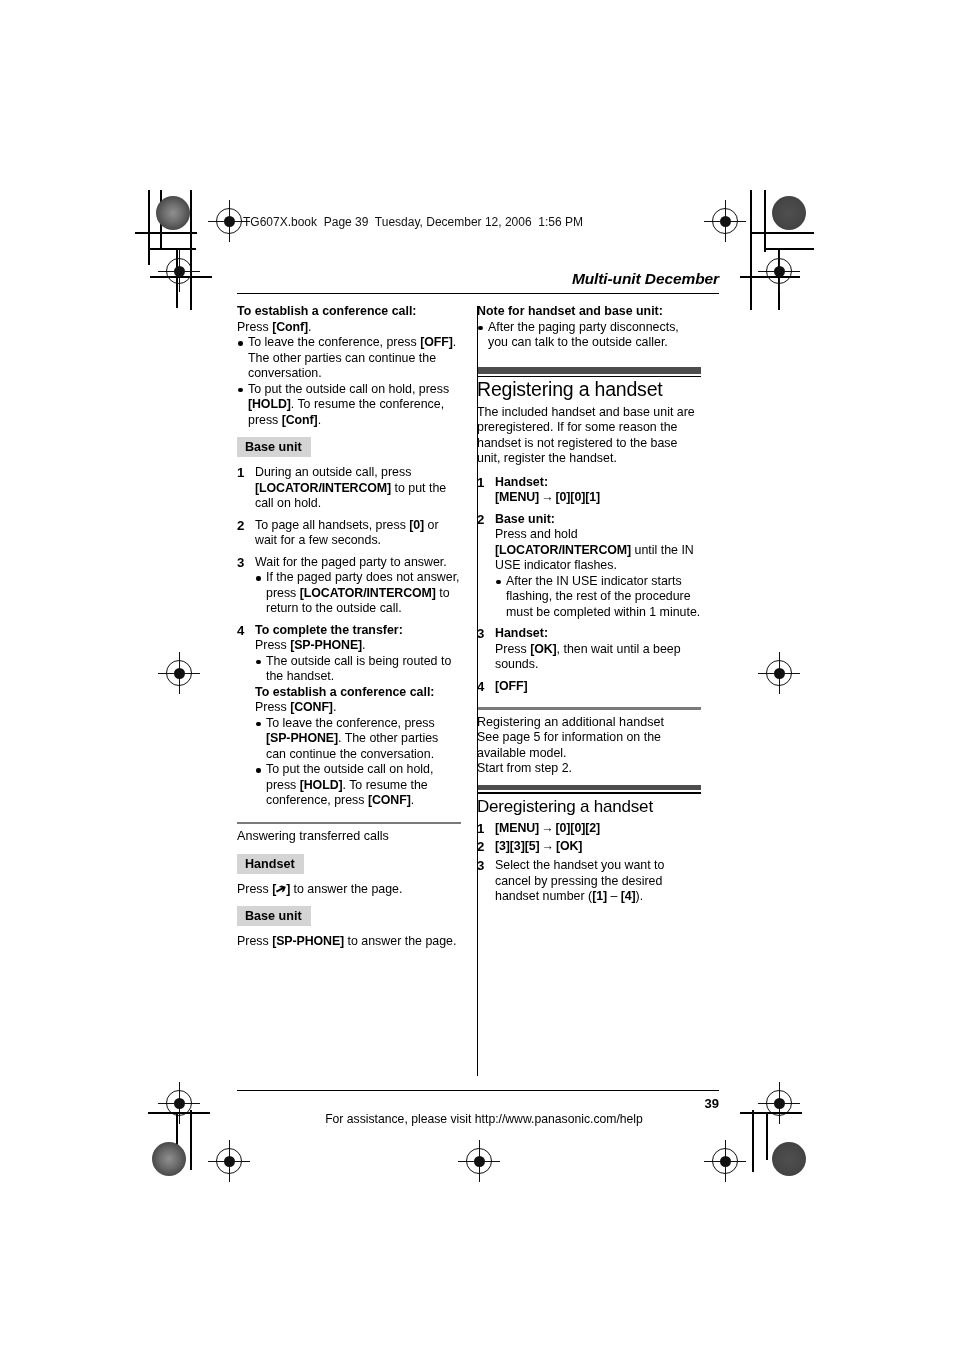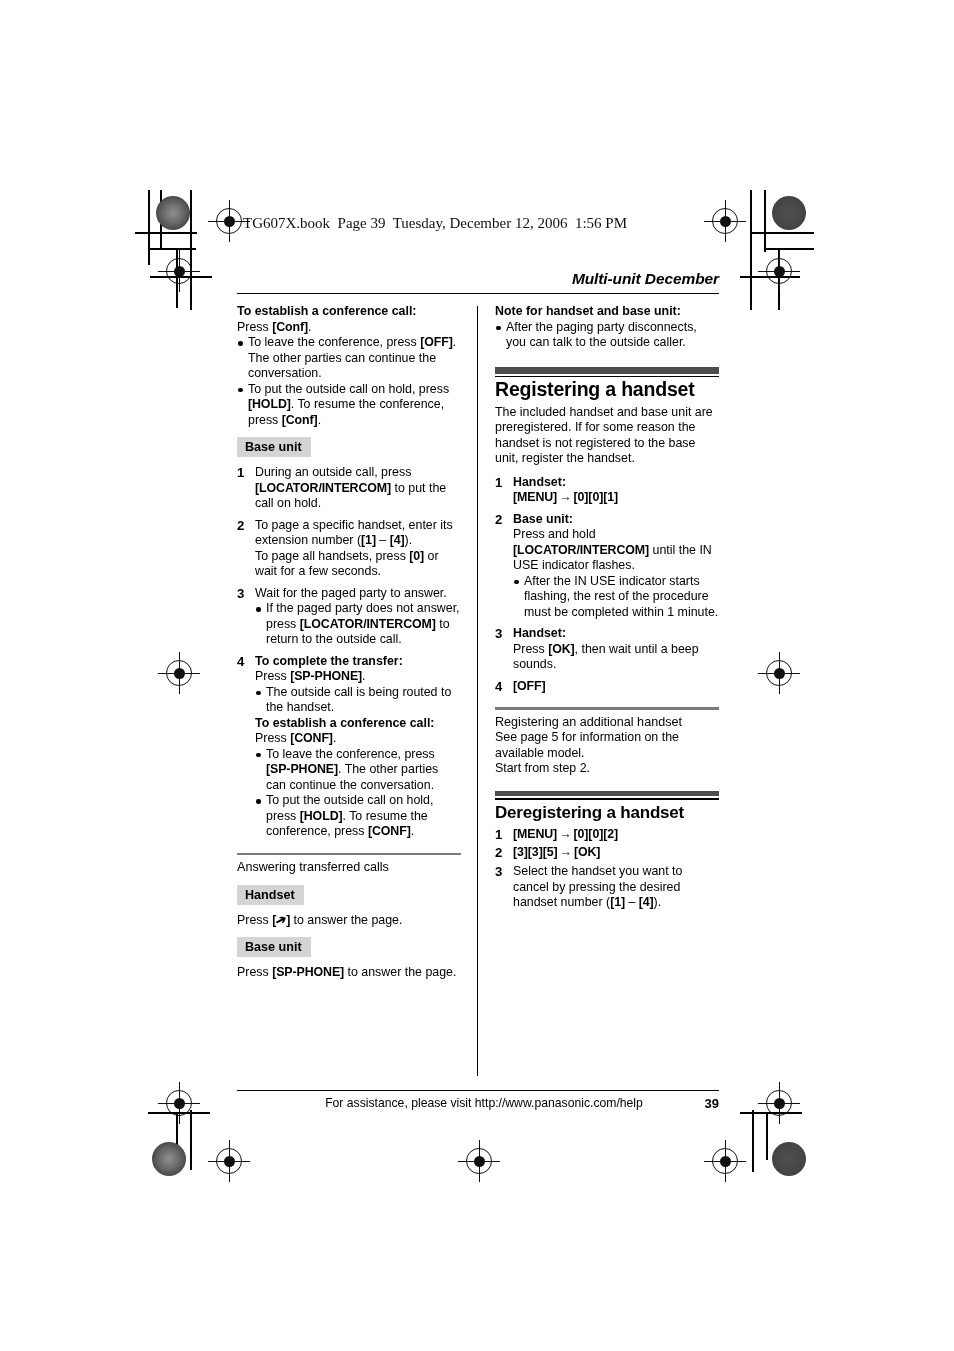--- a/index.html
+++ b/index.html
@@ -47,22 +47,22 @@
   }
   .halftone-dot.dense {
     background: radial-gradient(circle at 50% 50%, #4f4f4f 0%, #474747 50%, #3c3c3c 100%);
   }
 
   
   .book-line {
     position: absolute;
     left: 243px;
     top: 215px;
-    font-family: Liberation Serif, serif;
-    font-size: 15px;
+    font-family: Liberation Sans, sans-serif;
+    font-size: 12px;
     color: #111;
     white-space: pre;
   }
 
   
   .page {
     position: absolute;
     left: 237px;
     top: 270px;
     width: 482px;
@@ -84,21 +84,21 @@
     display: flex;
     gap: 0;
     position: relative;
   }
   .col {
     width: 224px;
     font-size: 12.4px;
     line-height: 15.5px;
   }
   .col.left { padding-right: 16px; }
-  .col.right { padding-left: 18px; }
+  .col.right { }
   .col-divider {
     position: absolute;
     left: 240px;
     top: 2px;
     width: 1px;
     height: 770px;
     background: #000;
   }
   .key {
     font-weight: bold;
@@ -170,21 +170,21 @@
     height: 7px;
     background: #4d4d4d;
   }
   .sec-rule {
     height: 1.4px;
     background: #000;
     margin-top: 2.5px;
   }
   .sec-title {
     font-size: 19.5px;
-    font-weight: bold;
+    font-weight: normal;
     letter-spacing: -0.2px;
     margin-top: 5px;
     margin-bottom: 7px;
   }
 
   
   .minor-rule {
     height: 2.6px;
     background: #7a7a7a;
     margin: 13px 0 5px 0;
@@ -211,20 +211,21 @@
     top: 1093px;
     width: 482px;
     font-size: 12.2px;
   }
   .foot-text {
     position: absolute;
     left: 12px;
     right: 0;
     text-align: center;
     padding-top: 3px;
+    margin-top: 16px;
   }
   .foot-page {
     position: absolute;
     right: 0;
     top: 3px;
     font-size: 13px;
     font-weight: bold;
   }
 
   .handset-glyph {
@@ -328,21 +329,20 @@
       <div><span class="badge">Base unit</span></div>
 
       <ol class="steps">
         <li>
           <span class="num">1</span>
           <div><span>During an outside call, press </span><span class="key">[LOCATOR/INTERCOM]</span><span> to put the call on hold.</span></div>
         </li>
 
         <li>
           <span class="num">2</span>
-          <div><span>To page a specific handset, enter its extension number (</span><span class="key">[1]</span><span> – </span><span class="key">[4]</span><span>).</span></div>
           <div><span>To page all handsets, press </span><span class="key">[0]</span><span> or wait for a few seconds.</span></div>
         </li>
 
         <li>
           <span class="num">3</span>
           <div>Wait for the paged party to answer.</div>
           <ul class="bul">
             <li><span>If the paged party does not answer, press </span><span class="key">[LOCATOR/INTERCOM]</span><span> to return to the outside call.</span></li>
           </ul>
         </li>
@@ -414,21 +414,21 @@
           <span class="num">4</span>
           <div><span class="key">[OFF]</span></div>
         </li>
       </ol>
 
       <div class="minor-rule"></div>
       <div class="minor-title">Registering an additional handset</div>
       <div>See page 5 for information on the available model.</div>
       <div>Start from step 2.</div>
 
-      <div class="sec" style="margin-top:14px;">
+      <div class="sec" style="margin-top:8px;">
         <div class="sec-bar" style="height:5px;"></div>
         <div class="sec-rule"></div>
         <div class="sec-title" style="font-size:17px;">Deregistering a handset</div>
       </div>
 
       <ol class="steps">
         <li style="margin-top:0;">
           <span class="num">1</span>
           <div class="nowrap"><span class="key">[MENU]</span><span class="arrow">→</span><span class="key">[0][0][2]</span></div>
         </li>

